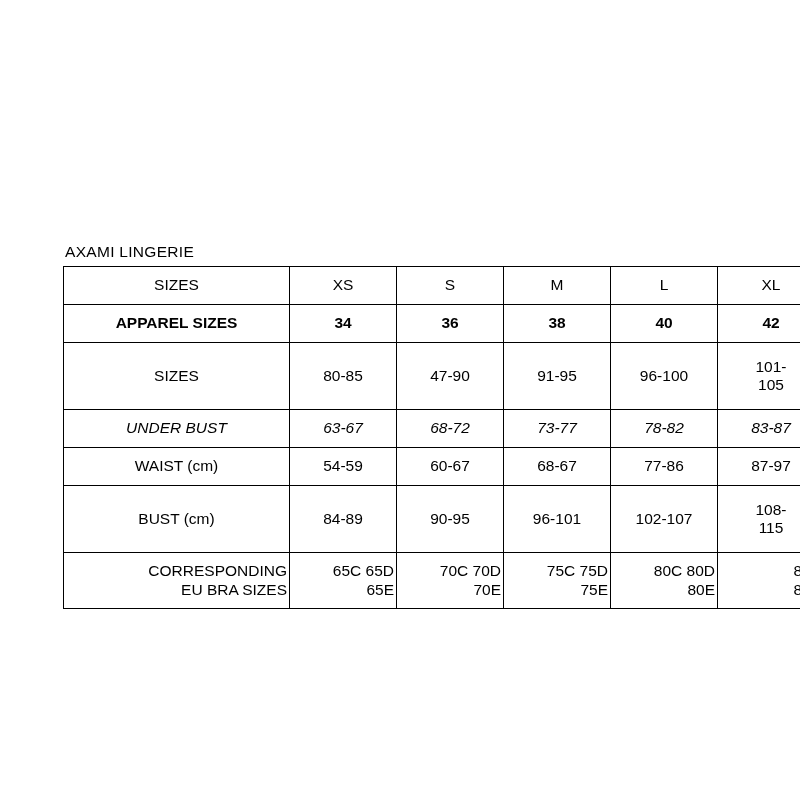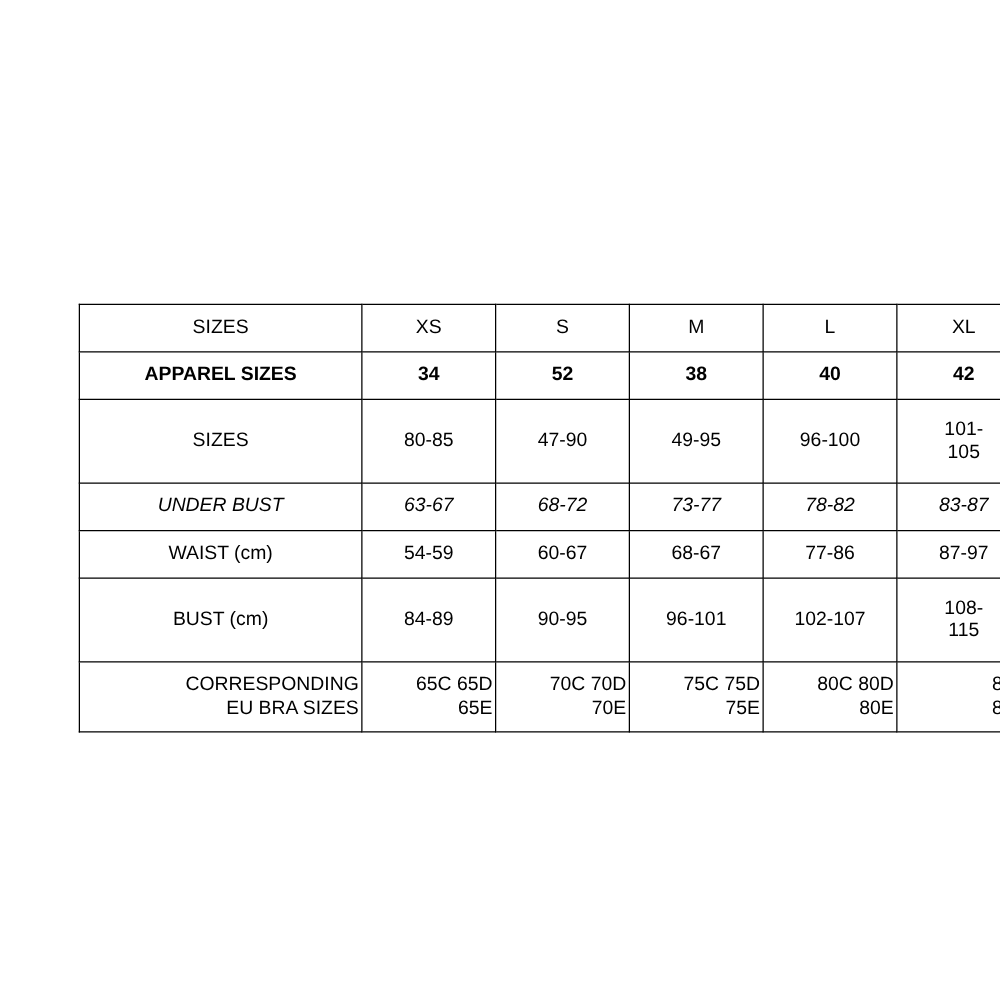--- a/index.html
+++ b/index.html
@@ -71,47 +71,48 @@
   .tail {
     height: 170px;
   }
 </style>
 </head>
 <body>
 
 <div class="page">
   <div class="chart-wrap">
 
+    <div class="chart-title">AXAMI LINGERIE</div>
 
     <table class="size-table">
       <tbody>
 
         <tr class="r-sizes">
           <td class="rowhead">SIZES</td>
           <td class="col">XS</td>
           <td class="col">S</td>
           <td class="col">M</td>
           <td class="col">L</td>
           <td class="col">XL</td>
         </tr>
 
         <tr class="r-apparel">
           <td class="rowhead">APPAREL SIZES</td>
           <td class="col">34</td>
-          <td class="col">52</td>
+          <td class="col">36</td>
           <td class="col">38</td>
           <td class="col">40</td>
           <td class="col">42</td>
         </tr>
 
         <tr class="r-bust">
           <td class="rowhead">SIZES</td>
           <td class="col">80-85</td>
           <td class="col">47-90</td>
-          <td class="col">49-95</td>
+          <td class="col">91-95</td>
           <td class="col">96-100</td>
           <td class="col">
             <span class="two-line">
               <span>101-</span>
               <span>105</span>
             </span>
           </td>
         </tr>
 
         <tr class="r-underbust">

